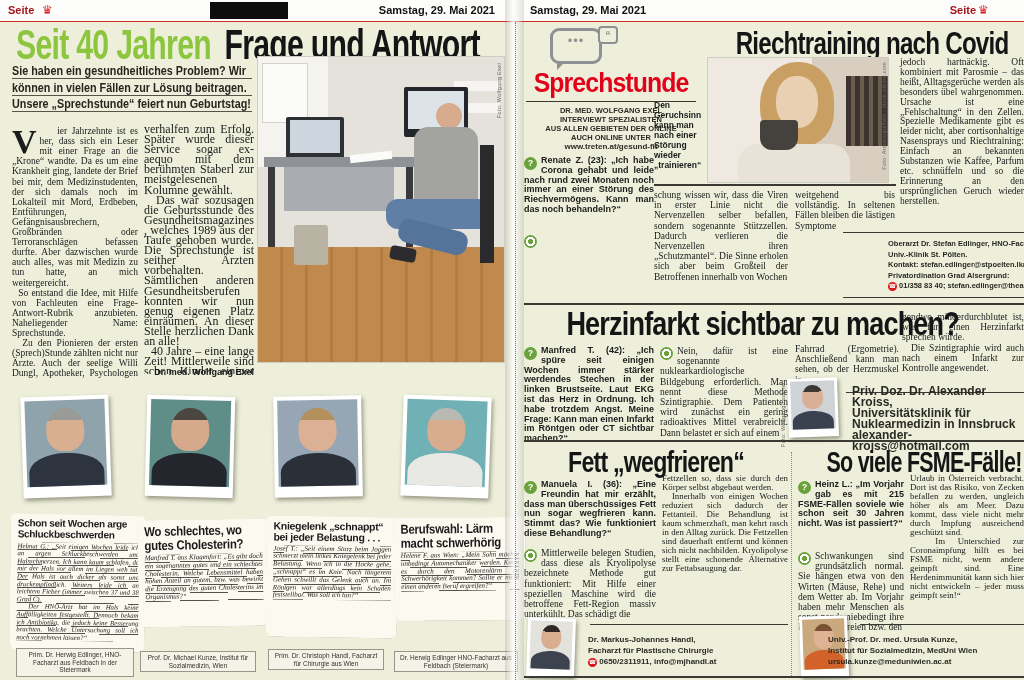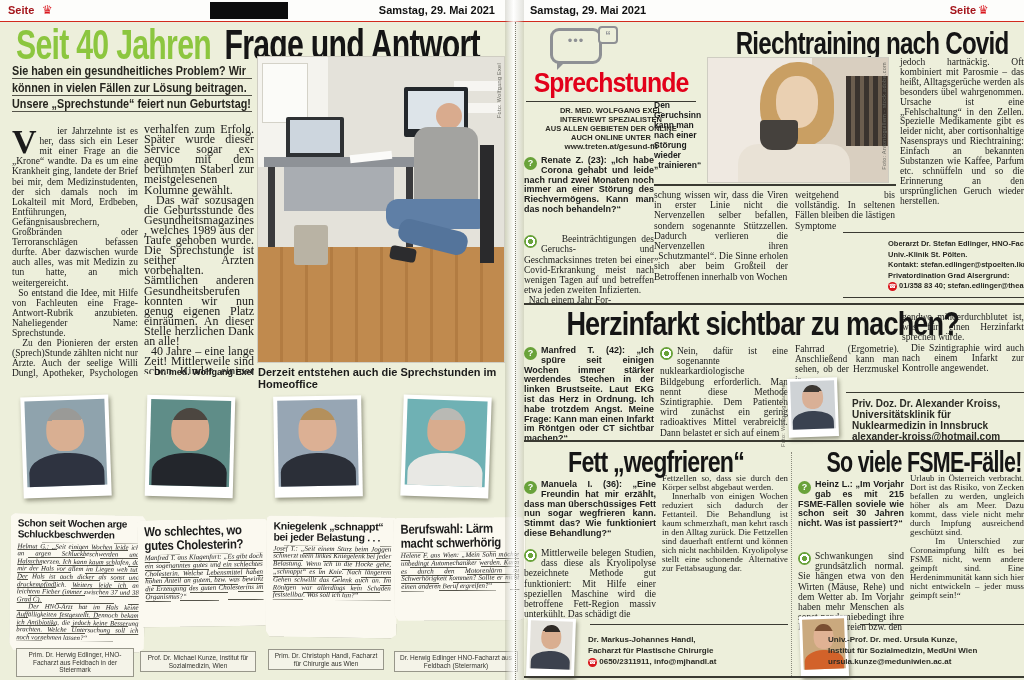--- a/index.html
+++ b/index.html
@@ -118,21 +118,20 @@
     <div class="abs" style="left:92px;top:96px;width:42px;height:8px;background:#fbfbf9;transform:rotate(-6deg);"></div>
     <div class="abs" style="left:178px;top:46px;width:26px;height:26px;border-radius:50%;background:#d9ab8e;"></div>
     <div class="abs" style="left:156px;top:70px;width:64px;height:78px;border-radius:14px 14px 0 0;background:#a3a3a0;"></div>
     <div class="abs" style="left:128px;top:142px;width:104px;height:30px;border-radius:12px;background:#5f7fa6;"></div>
     <div class="abs" style="left:140px;top:168px;width:70px;height:24px;border-radius:10px;background:#54749b;transform:rotate(14deg);"></div>
     <div class="abs" style="left:132px;top:190px;width:26px;height:14px;border-radius:4px;background:#2c2c2e;transform:rotate(10deg);"></div>
     <div class="abs" style="left:222px;top:88px;width:14px;height:118px;background:#2a2a2c;"></div>
     <div class="abs" style="left:36px;top:168px;width:34px;height:40px;background:#b9b3a4;border-radius:3px;"></div>
     <span class="abs vcred" style="right:2px;top:6px;">Foto: Wolfgang Exel</span>
   </div>
-  <div class="abs b" style="left:258px;top:366px;width:246px;font-size:11px;">Derzeit entstehen auch die Sprechstunden im Homeoffice</div>
 
   <div class="pol" style="left:22px;top:396px;transform:rotate(-2deg);">
     <div class="face" style="width:80px;height:86px;--bgc:#8fa3ad;--hair:#9a9a97;--skin:#d9af92;--suit:#2e3340;"></div>
   </div>
   <div class="pol" style="left:146px;top:396px;transform:rotate(1.5deg);">
     <div class="face" style="width:80px;height:86px;--bgc:#5f8d88;--hair:#4c4640;--skin:#d6a98c;--suit:#23262c;"></div>
   </div>
   <div class="pol" style="left:274px;top:396px;transform:rotate(-1deg);">
     <div class="face" style="width:80px;height:86px;--bgc:#97a6b4;--hair:#b4905c;--skin:#dcb094;--suit:#2b2f38;"></div>
   </div>
@@ -178,22 +177,21 @@
     <div>INTERVIEWT SPEZIALISTEN</div>
     <div>AUS ALLEN GEBIETEN DER ONLINE</div>
     <div>AUCH ONLINE UNTER</div>
     <div style="font-size:8px;">www.treten.at/gesund-fit</div>
   </div>
 
   <div class="abs b j" style="left:524px;top:156px;width:130px;font-size:9px;line-height:9.8px;">
     <span class="qi">?</span><span>Renate Z. (23): „Ich habe Corona gehabt und leide nach rund zwei Monaten noch immer an einer Störung des Riechvermögens. Kann man das noch behandeln?“</span>
   </div>
   <div class="abs ser j pw" style="left:524px;top:224px;width:130px;font-size:9.5px;line-height:10.2px;">
-    <span class="ai"></span><span>Beeinträchtigungen des Geruchs- und Geschmacksinnes treten bei einer Covid-Erkrankung meist nach wenigen Tagen auf und betreffen etwa jeden zweiten Infizierten.
-  Nach einem Jahr For-</span>
+    <span class="ai"></span>
   </div>
 
   <div class="abs b" style="left:654px;top:100px;width:50px;font-size:8.5px;line-height:10px;">Den Geruchsinn kann man nach einer Störung wieder „trainieren“</div>
   <div class="abs rule" style="left:654px;top:184px;width:242px;height:1.5px;"></div>
   <div class="abs ser j" style="left:654px;top:190px;width:134px;font-size:9.5px;line-height:10.2px;">schung wissen wir, dass die Viren in erster Linie nicht die Nervenzellen selber befallen, sondern sogenannte Stützzellen. Dadurch verlieren die Nervenzellen ihren „Schutzmantel“. Die Sinne erholen sich aber beim Großteil der Betroffenen innerhalb von Wochen</div>
   <div class="abs ser j" style="left:795px;top:190px;width:100px;font-size:9.5px;line-height:10.2px;">weitgehend bis vollständig. In seltenen Fällen bleiben die lästigen Symptome</div>
 
   <div class="abs hl" style="left:700px;top:28px;width:324px;text-align:center;font-size:31px;line-height:32px;color:#151515;transform:scaleX(.78);transform-origin:50% 0;">Riechtraining nach Covid</div>
 
   <div class="abs" style="left:708px;top:58px;width:180px;height:124px;background:linear-gradient(90deg,#efe9e1 0 58%,#d9cfc0 58%);overflow:hidden;box-shadow:0 0 0 1px #cfcdc2;">
@@ -227,21 +225,21 @@
   </div>
   <div class="abs ser j" style="left:795px;top:344px;width:104px;font-size:9.5px;line-height:10.2px;">Fahrrad (Ergometrie). Anschließend kann man sehen, ob der Herzmuskel ir-</div>
   <div class="abs ser j pw" style="left:902px;top:312px;width:122px;font-size:9.5px;line-height:10.2px;">gendwo minderdurchblutet ist, was für einen Herzinfarkt sprechen würde.
   Die Szintigraphie wird auch nach einem Infarkt zur Kontrolle angewendet.</div>
 
   <span class="abs vcred" style="left:780px;top:382px;">Foto: Wolfgang Lackner</span>
   <div class="pol" style="left:788px;top:378px;padding:3px 3px 8px 3px;transform:rotate(-2deg);">
     <div class="face" style="width:44px;height:48px;--bgc:#cfd3d6;--hair:#3c3732;--skin:#d9b096;--suit:#3a4250;"></div>
   </div>
   <div class="abs rule" style="left:846px;top:392px;width:178px;height:1px;"></div>
-  <div class="abs contact" style="left:852px;top:398px;width:172px;font-size:10px;line-height:11px;">
+  <div class="abs contact" style="left:852px;top:386px;width:172px;font-size:12px;line-height:11px;">
     <div>Priv. Doz. Dr. Alexander Kroiss,</div>
     <div>Universitätsklinik für Nuklearmedizin in Innsbruck</div>
     <div>alexander-kroiss@hotmail.com</div>
   </div>
   <div class="abs rule" style="left:524px;top:440px;width:500px;height:1.5px;"></div>
 
   <div class="abs hl" style="left:524px;top:447px;width:264px;text-align:center;font-size:29px;line-height:30px;color:#151515;transform:scaleX(.8);transform-origin:50% 0;">Fett „wegfrieren“</div>
   <div class="abs b j" style="left:524px;top:480px;width:132px;font-size:9px;line-height:9.8px;">
     <span class="qi">?</span><span>Manuela I. (36): „Eine Freundin hat mir erzählt, dass man überschüssiges Fett nun sogar wegfrieren kann. Stimmt das? Wie funktioniert diese Behandlung?“</span>
   </div>

